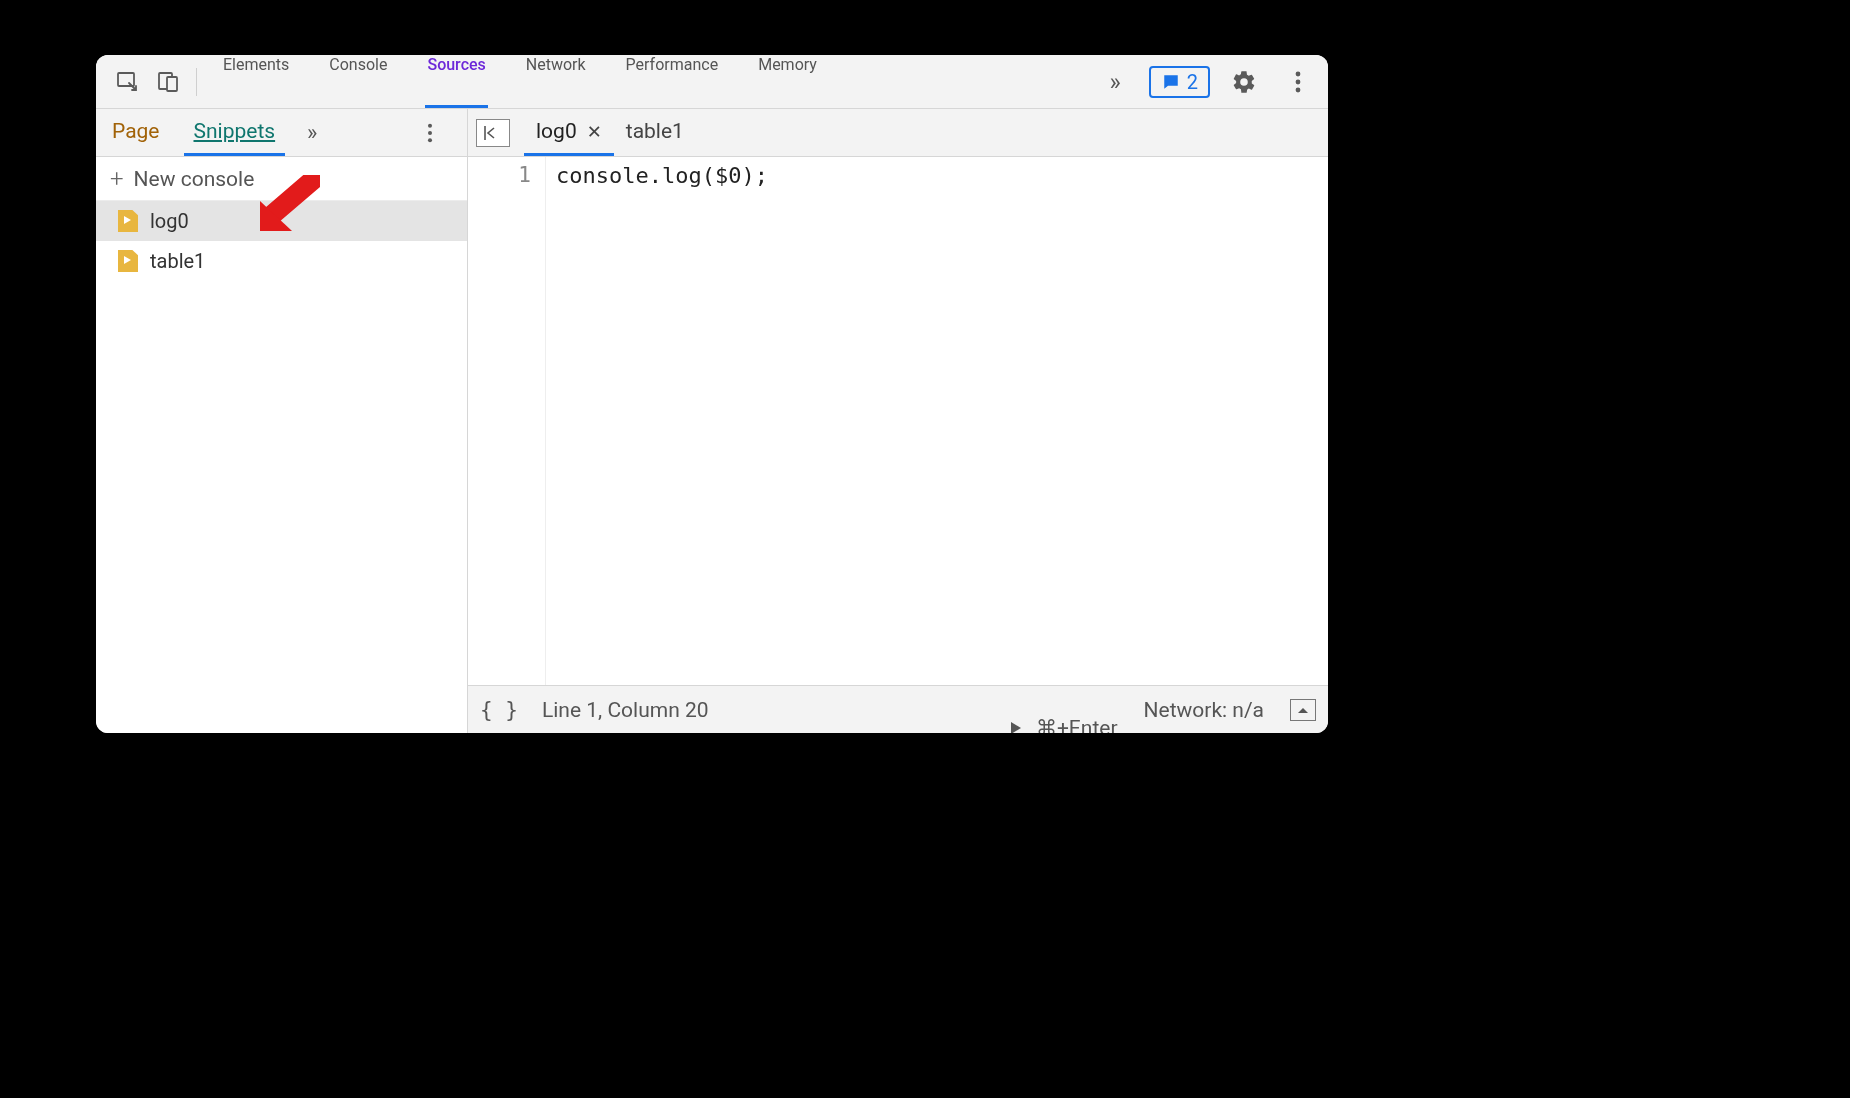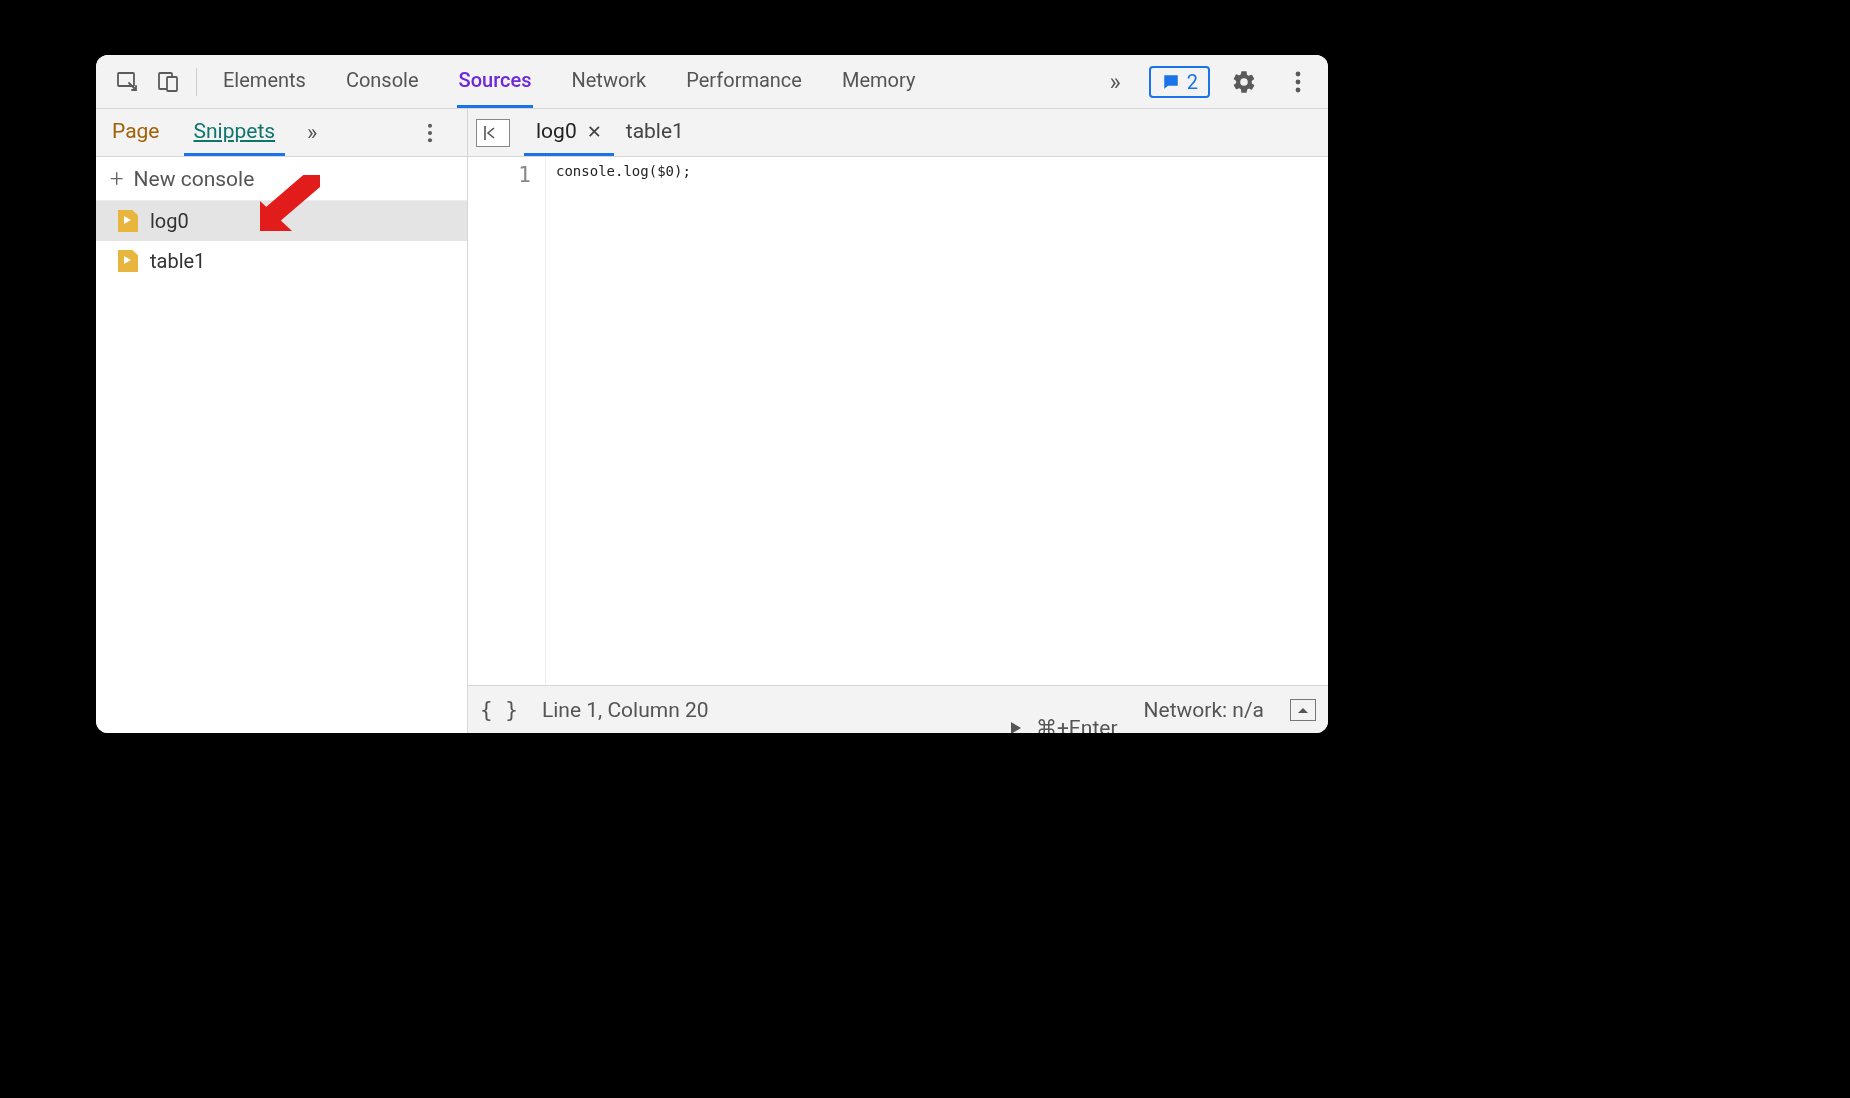--- a/index.html
+++ b/index.html
@@ -67,22 +67,22 @@
   }
   .tool-btn {
     width: 36px; height: 36px;
     display: flex; align-items: center; justify-content: center;
     color: #5a5a5a;
     border-radius: 4px;
   }
   .vbar { width: 1px; height: 28px; background: #cfcfcf; margin: 0 8px 0 6px; }
   .top-tabs { display: flex; align-items: stretch; height: 100%; gap: 36px; margin-left: 12px; }
   .top-tab {
-    display: flex; align-items: center;
-    font-size: 20px;
+    display: flex; 
+    font-size: 16px;
     color: #555;
     height: 100%;
     border-bottom: 3px solid transparent;
     padding: 0 2px;
     cursor: default;
   }
   .top-tab.active { color: #6d28d9; border-bottom-color: #1a73e8; font-weight: 500; }
   .spacer { flex: 1; }
   .chevron-more { font-size: 24px; color: #555; padding: 0 10px; }
   .msg-badge {
@@ -197,21 +197,21 @@
     border-right: 1px solid #eee;
     padding-top: 6px;
     text-align: right;
     padding-right: 14px;
     color: #888;
     font-size: 21px;
   }
   .code {
     flex: 1;
     padding: 6px 0 0 10px;
-    font-size: 14px;
+    font-size: 22px;
     color: #222;
     white-space: pre;
   }
   .statusbar {
     height: 48px;
     background: #f3f3f3;
     border-top: 1px solid #d6d6d6;
     display: flex; align-items: center;
     padding: 0 12px;
     font-size: 21px; color: #555;

